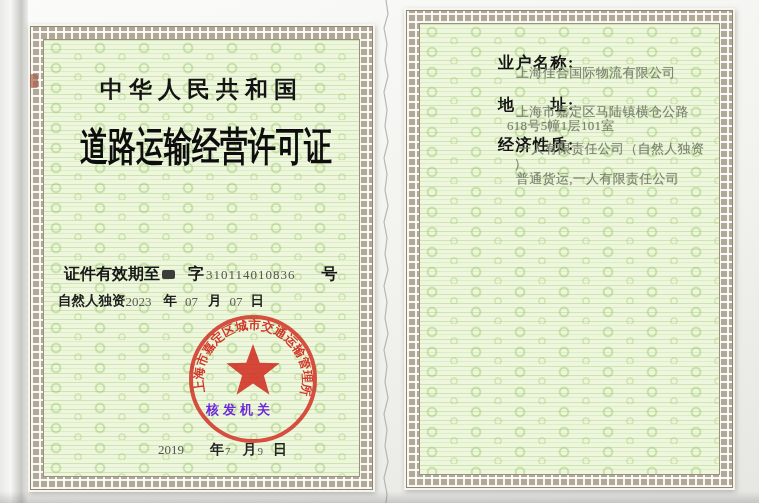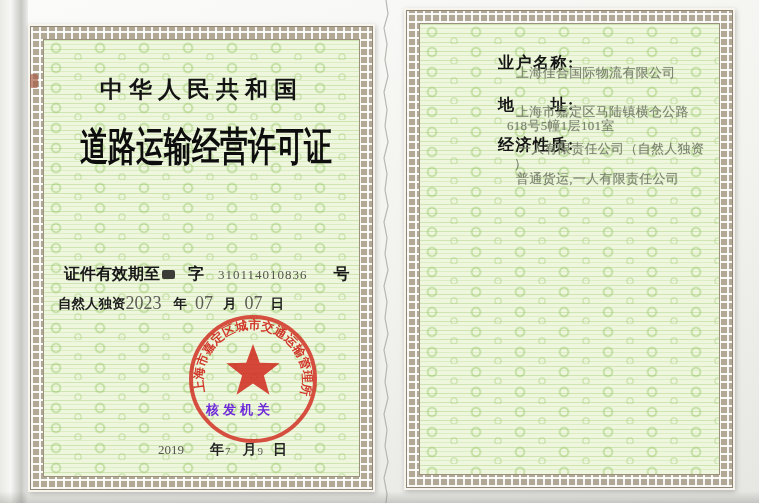--- a/index.html
+++ b/index.html
@@ -25,23 +25,23 @@
     background-size:44px 20px,44px 20px,auto;}
   .country{position:absolute;left:0;right:0;top:50px;text-align:center;font-size:23px;font-weight:700;
     letter-spacing:6px;color:#141414;white-space:nowrap;}
   .cert-title{position:absolute;left:0;right:0;top:95px;text-align:center;font-size:40px;font-weight:700;
     color:#0d0d0d;transform:scaleX(.70);white-space:nowrap;}
   .copy-type{position:absolute;left:0;right:0;top:174px;text-align:center;font-size:22px;font-weight:600;
     letter-spacing:1px;color:#161616;}
   .license-line{position:absolute;left:36px;top:240px;font-size:16px;font-weight:700;color:#161616;white-space:nowrap;}
   .smudge{display:inline-block;width:13px;height:9px;background:#3c3c39;border-radius:2px;margin:0 2px;}
   .zi{margin-left:11px;} .hao{margin-left:26px;}
-  .license-number{font-weight:400;font-size:13px;color:#55554e;margin-left:14px;letter-spacing:1px;}
+  .license-number{font-weight:400;font-size:13px;color:#55554e;margin-left:2px;letter-spacing:1px;}
   .validity-line{position:absolute;left:30px;top:268px;font-size:13.5px;font-weight:600;color:#1c1c1c;white-space:nowrap;}
-  .num{font-weight:400;font-size:18px;color:#5c5c55;position:relative;top:1px;}
+  .num{font-weight:400;font-size:13px;color:#5c5c55;position:relative;top:1px;}
   .u-yr{margin-left:12px;} .u-mo{margin-left:10px;} .u-dy{margin-left:8px;} .v-num{margin-left:8px;}
   .seal{position:absolute;left:158px;top:288px;width:134px;height:134px;opacity:.92;}
   .issuer-label{position:absolute;left:178px;top:377px;font-size:13px;font-weight:700;letter-spacing:4px;color:#6d28d9;}
   .issue-date{position:absolute;left:130px;top:417px;font-size:14px;font-weight:600;color:#232323;white-space:nowrap;}
   .id-year{font-weight:400;font-size:13px;color:#55544e;text-align:center;}
   .id-unit-y{margin-left:26px;} .id-unit-m{margin-left:12px;} .id-unit-d{margin-left:10px;}
   .id-small{font-weight:400;font-size:11px;color:#5a5952;margin-left:1px;position:relative;top:1px;}
   .frame-stain{position:absolute;left:2px;top:50px;width:8px;height:14px;background:#a5563f;opacity:.65;border-radius:2px;}
   .field-label{position:absolute;left:46px;font-size:16px;font-weight:700;letter-spacing:1.5px;color:#141414;white-space:nowrap;margin-left:48px;}
   .field-value{position:absolute;font-size:13px;color:#79826d;letter-spacing:.3px;font-weight:400;

